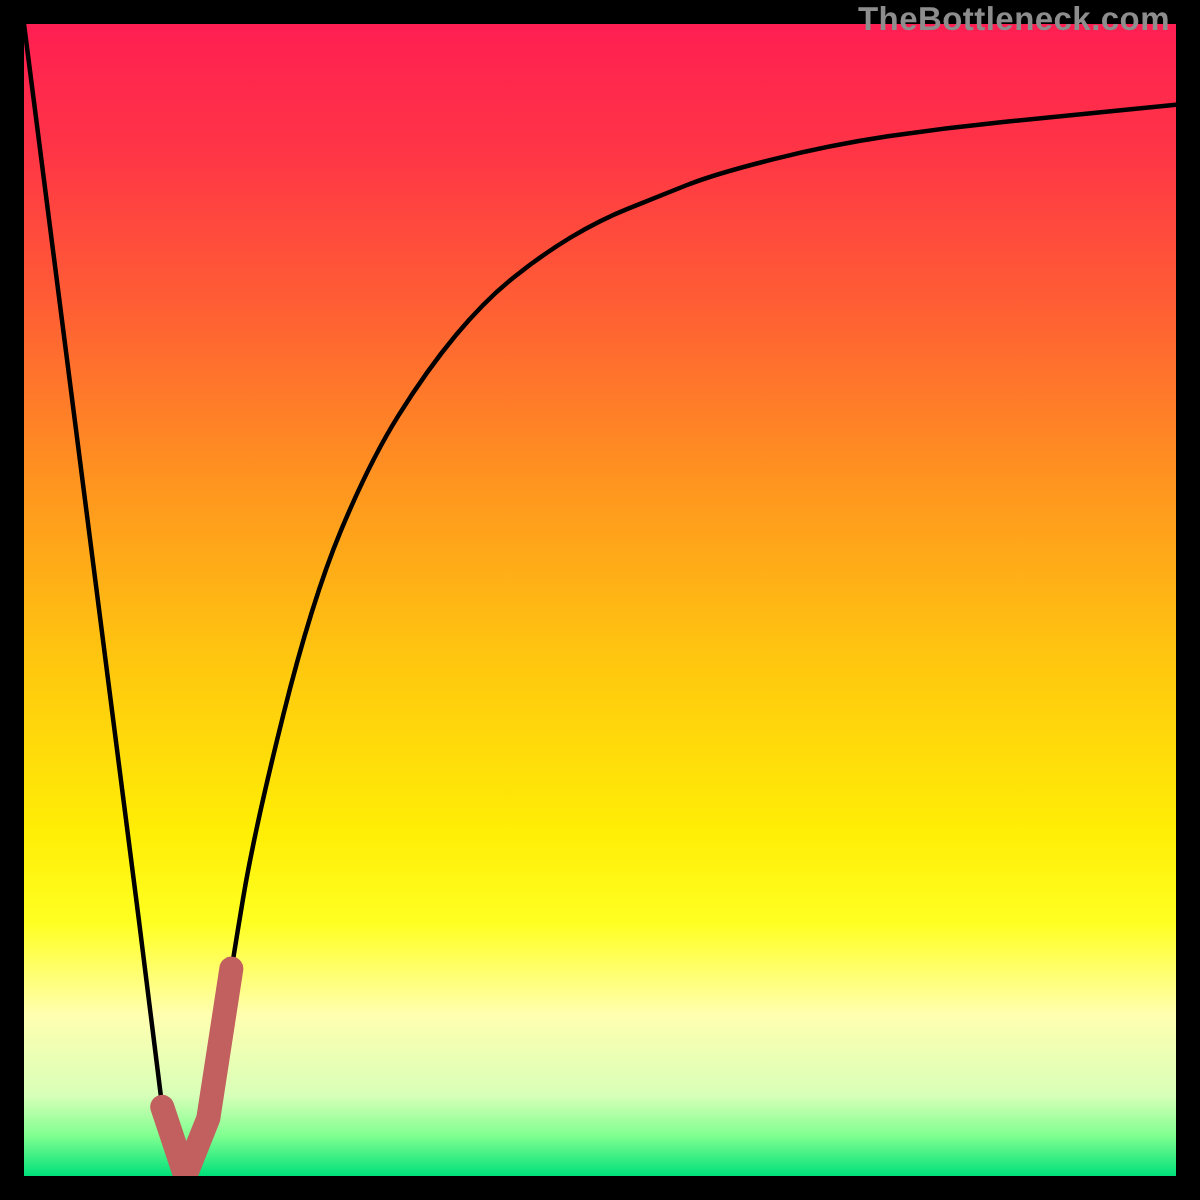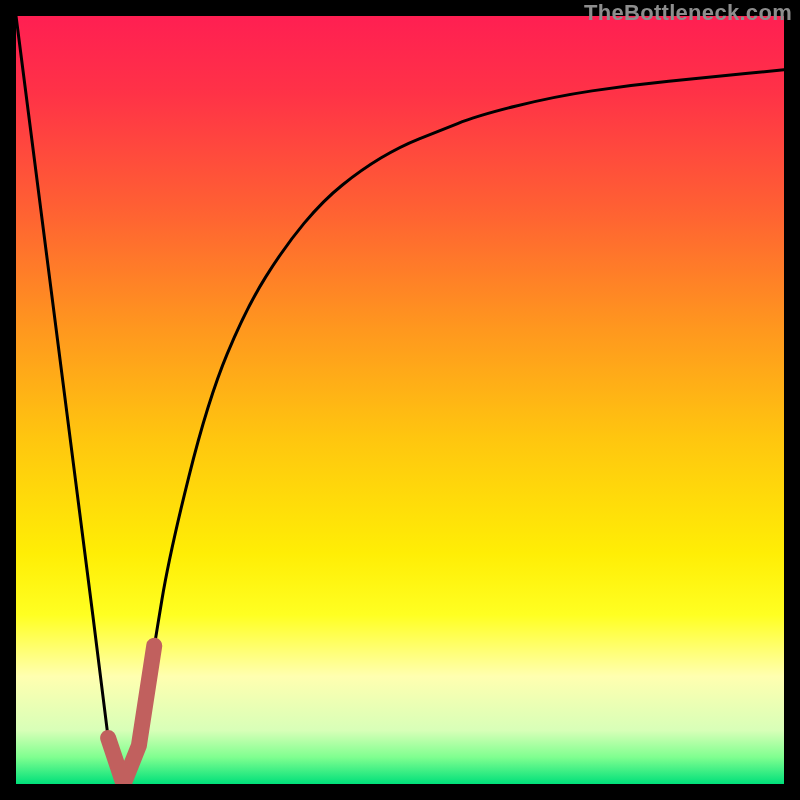--- a/index.html
+++ b/index.html
@@ -27,21 +27,21 @@
     overflow: hidden;
   }
   .plot svg {
     display: block;
     width: 768px;
     height: 768px;
   }
   .watermark {
     position: absolute;
     top: 0;
-    right: 8px;
+    right: 20px;
     font-family: Arial, Helvetica, sans-serif;
     font-size: 22px;
     font-weight: 600;
     letter-spacing: 0.3px;
     color: #8d8d8d;
     user-select: none;
   }
 </style>
 </head>
 <body>

